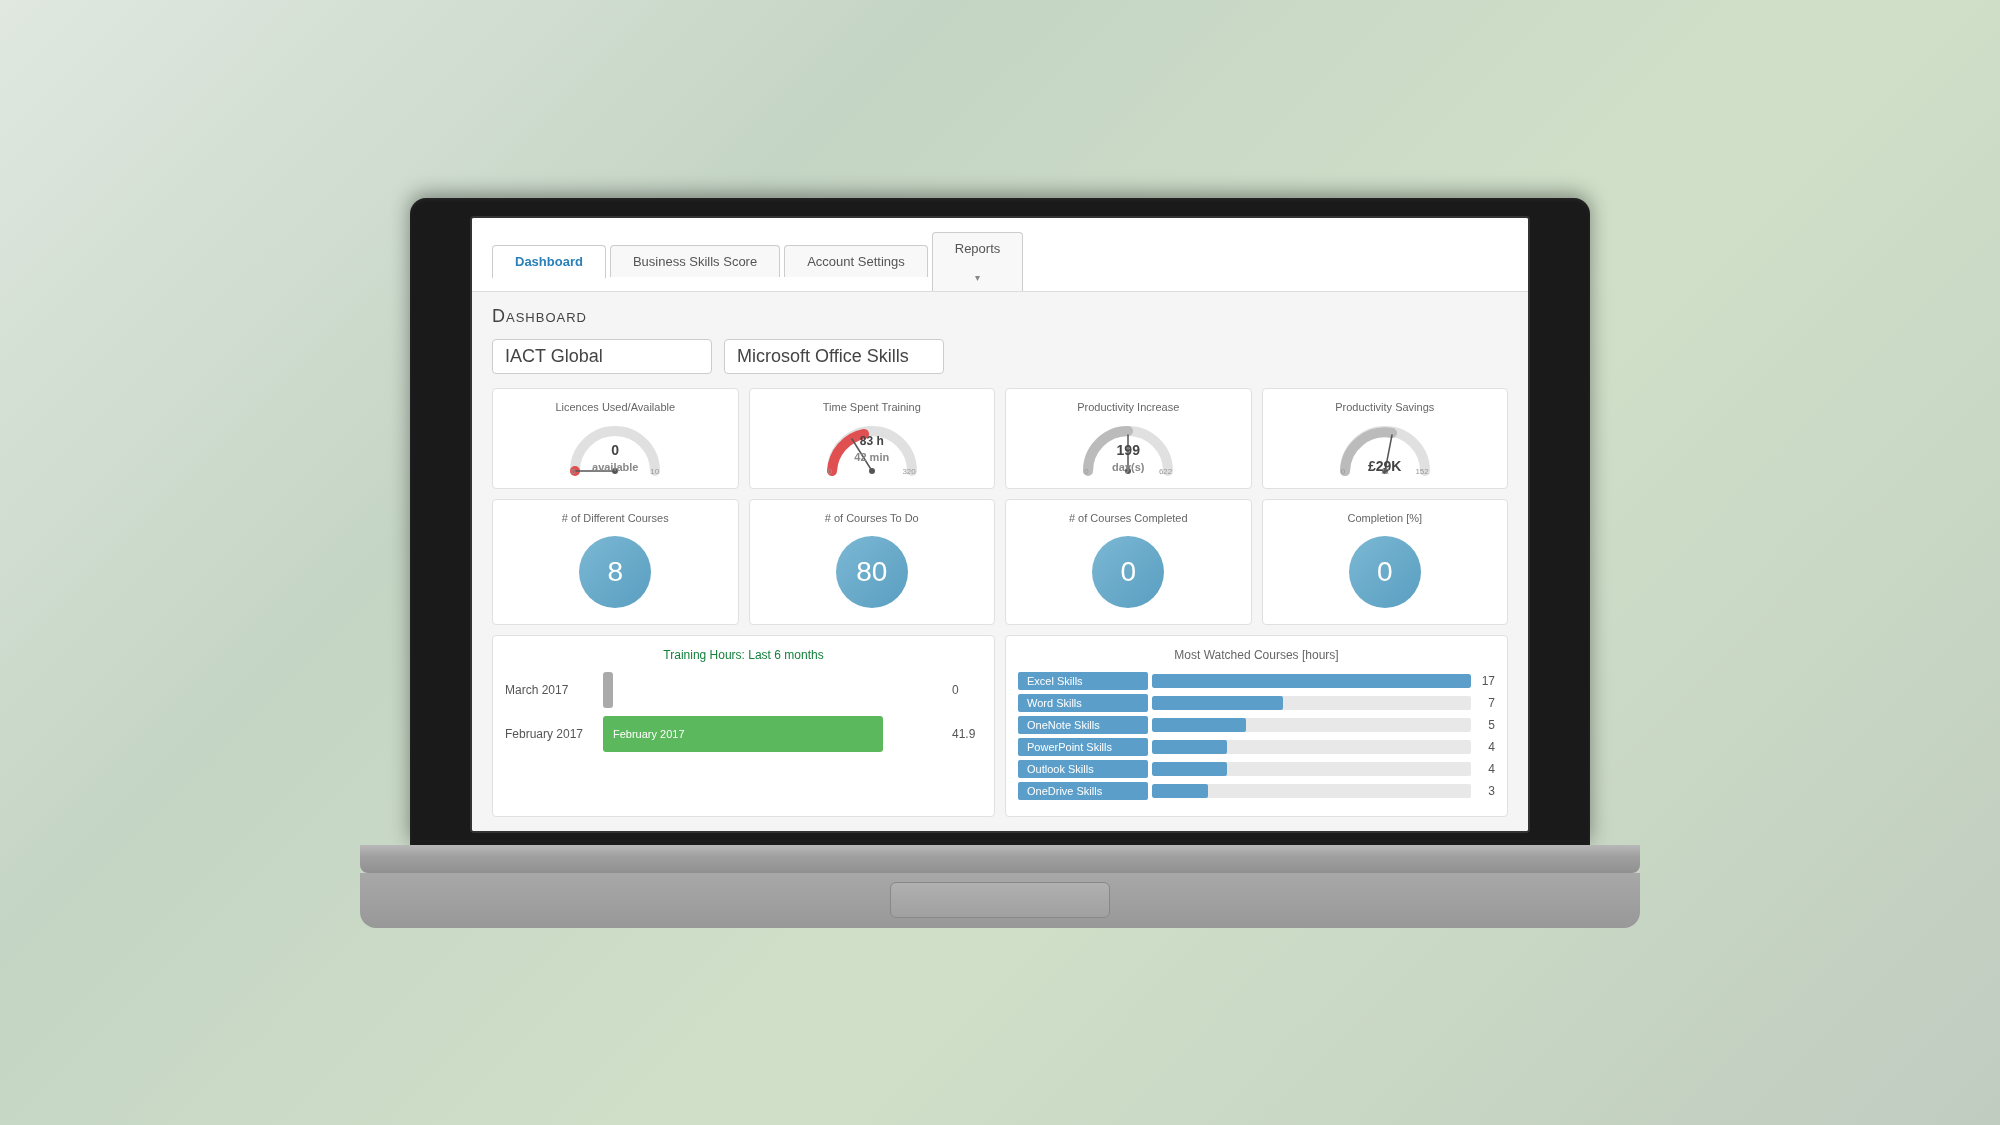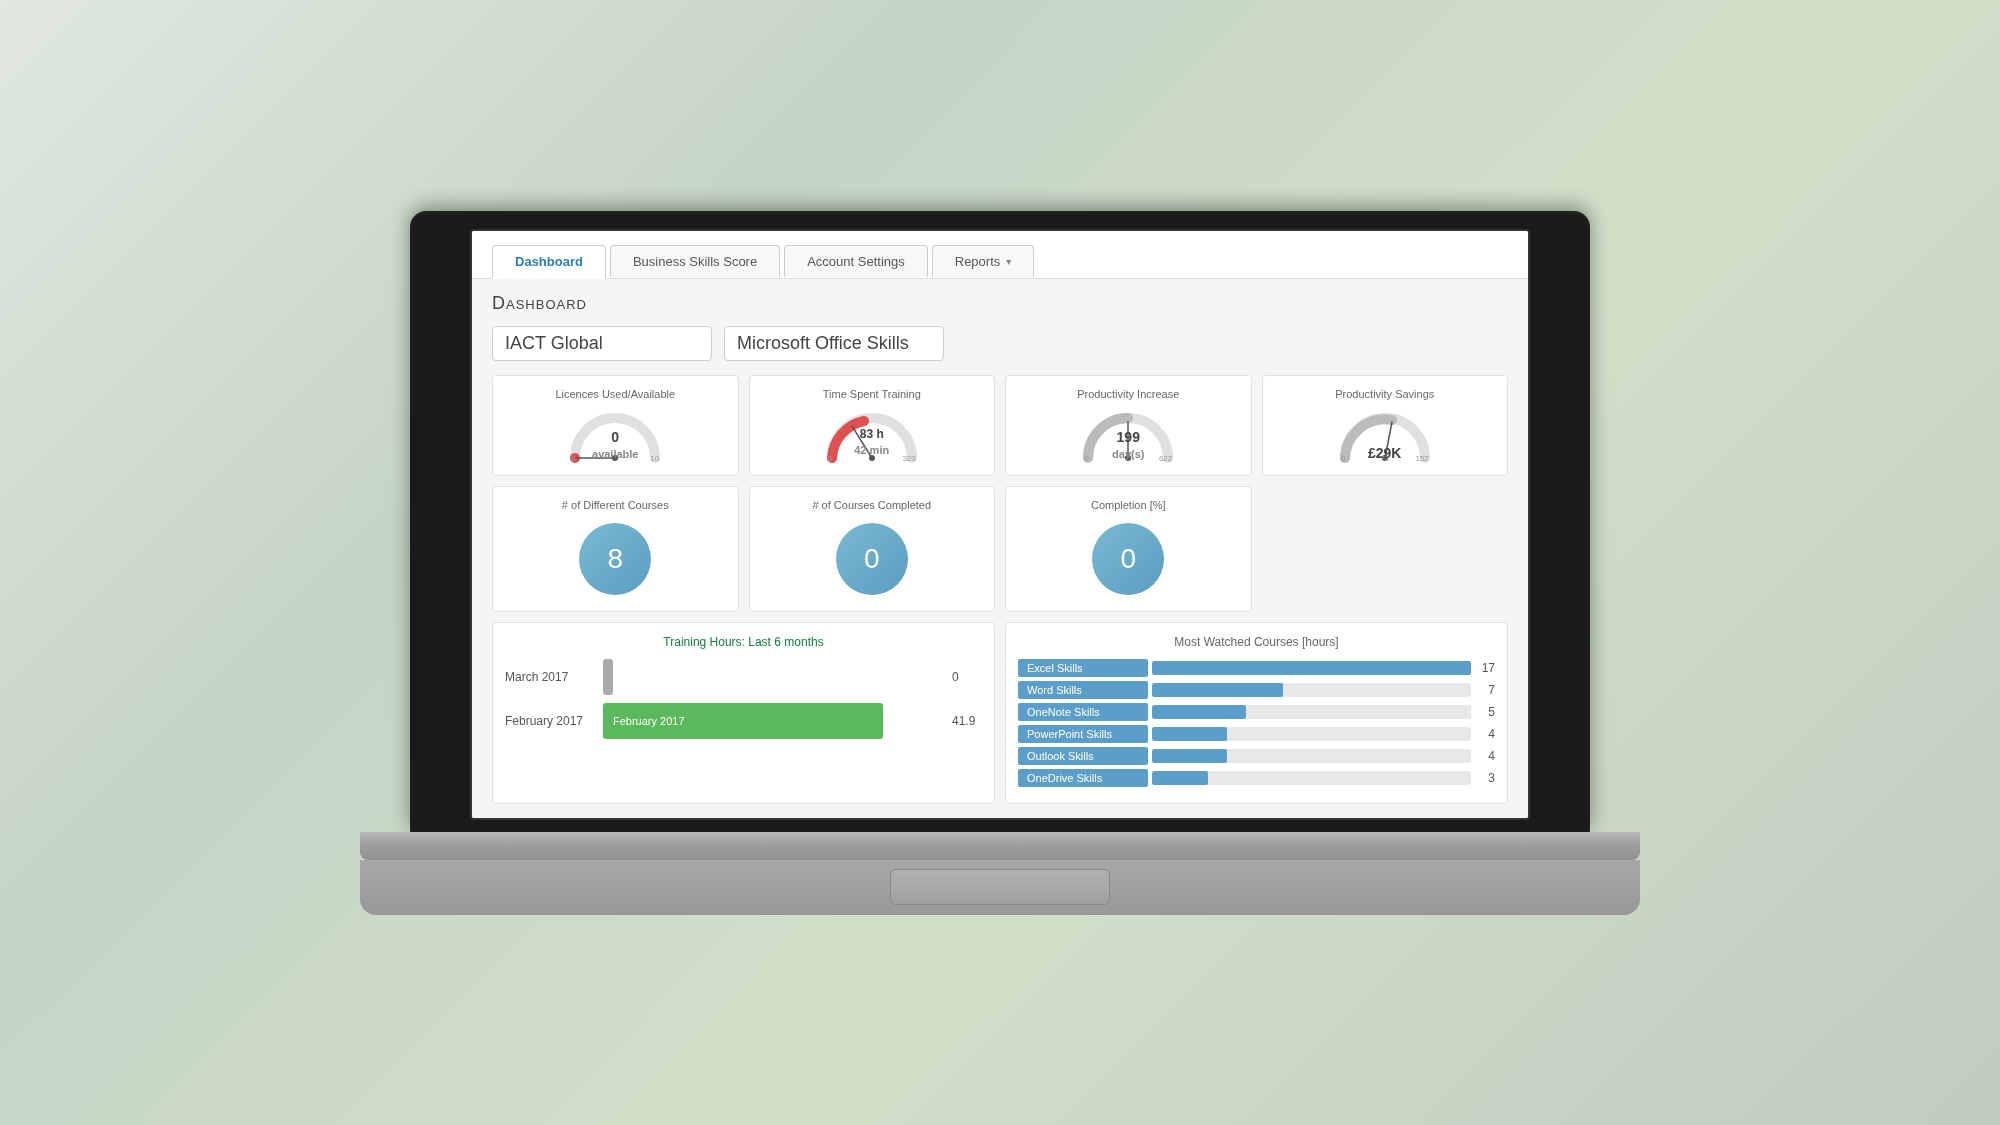--- a/index.html
+++ b/index.html
@@ -107,21 +107,22 @@
       color: #2980b9;
       font-weight: 600;
       border-color: #ccc;
       border-bottom: 2px solid #fff;
       margin-bottom: -1px;
     }
 
     .nav-tab.dropdown {
       display: flex;
       align-items: center;
-      gap: 6px;
+      gap: 16px;
+      flex-direction: column;
     }
 
     .dropdown-arrow {
       font-size: 10px;
       color: #888;
     }
 
     
     .page-content {
       padding: 14px 20px;
@@ -417,21 +418,21 @@
               <div class="metric-title">Time Spent Training</div>
               <div class="gauge-container">
                 <svg class="gauge-svg" viewBox="0 0 100 55">
                   <path d="M 10 50 A 40 40 0 0 1 90 50" fill="none" stroke="#e0e0e0" stroke-width="10" stroke-linecap="round"></path>
 
                   <path d="M 10 50 A 40 40 0 0 1 42 13" fill="none" stroke="#e05050" stroke-width="10" stroke-linecap="round"></path>
 
                   <line x1="50" y1="50" x2="30" y2="18" stroke="#555" stroke-width="1.5" stroke-linecap="round"></line>
                   <circle cx="50" cy="50" r="3" fill="#555"></circle>
                 </svg>
-                <div class="gauge-value" style="bottom:6px;">
+                <div class="gauge-value" style="bottom:12px;">
                   <span style="font-size:12px;">83 h</span><br>
                   <span class="gauge-label">42 min</span>
                 </div>
                 <span class="gauge-min">0</span>
                 <span class="gauge-max">320</span>
               </div>
             </div>
 
             <div class="metric-card">
               <div class="metric-title">Productivity Increase</div>
@@ -474,20 +475,24 @@
             </div>
           </div>
 
           <div class="metrics-grid" style="margin-bottom:10px;">
 
             <div class="metric-card">
               <div class="metric-title"># of Different Courses</div>
               <div class="big-number-circle">8</div>
             </div>
 
+            <div class="metric-card">
+              <div class="metric-title"># of Courses To Do</div>
+              <div class="big-number-circle">80</div>
+            </div>
 
             <div class="metric-card">
               <div class="metric-title"># of Courses Completed</div>
               <div class="big-number-circle">0</div>
             </div>
 
             <div class="metric-card">
               <div class="metric-title">Completion [%]</div>
               <div class="big-number-circle">0</div>
             </div>

